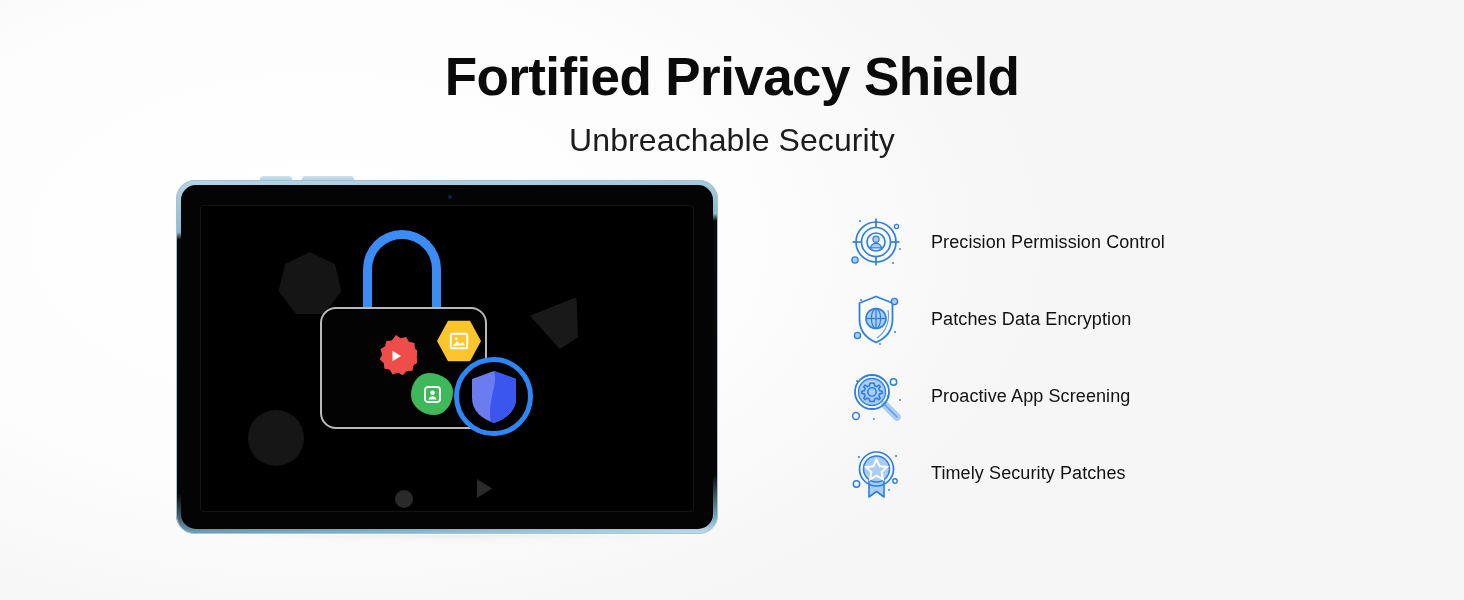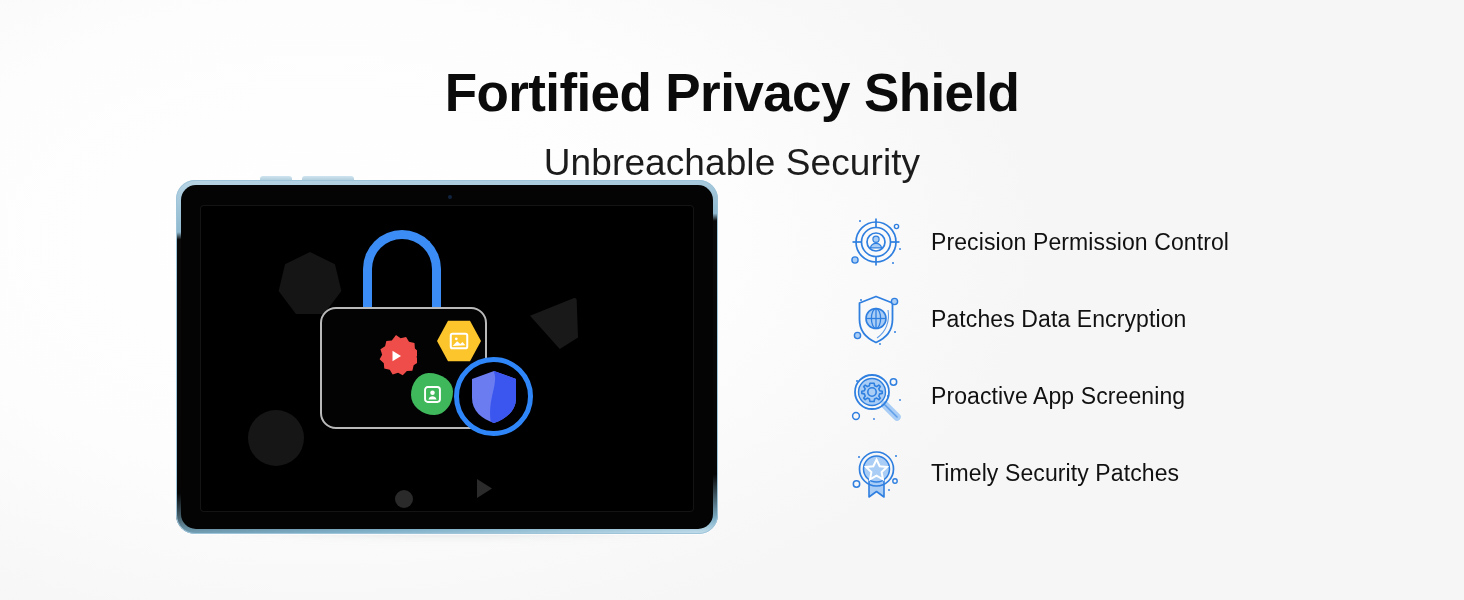--- a/index.html
+++ b/index.html
@@ -26,31 +26,31 @@
 
   
   .heading-block {
     position: absolute;
     top: 46px;
     left: 0;
     width: 1464px;
     text-align: center;
   }
   .page-title {
-    margin: 16px;
+    margin: 0;
     font-size: 53px;
     line-height: 1.18;
     font-weight: 700;
     letter-spacing: -0.6px;
     color: #0b0b0b;
     font-family: "Liberation Sans", sans-serif;
   }
   .page-subtitle {
     margin: 12px 0 0 0;
-    font-size: 37px;
+    font-size: 32px;
     line-height: 1.2;
     font-weight: 400;
     color: #1c1c1c;
     letter-spacing: 0.1px;
     text-align: center;
   }
 
   
   .tablet-wrap {
     position: absolute;
@@ -237,21 +237,21 @@
   .feature-icon {
     width: 62px;
     height: 62px;
     flex: 0 0 62px;
     display: flex;
     align-items: center;
     justify-content: center;
   }
   .feature-label {
     margin-left: 23px;
-    font-size: 23px;
+    font-size: 18px;
     line-height: 1.2;
     color: #111111;
     font-weight: 400;
     white-space: nowrap;
     letter-spacing: 0.1px;
   }
 </style>
 </head>
 <body>
 

